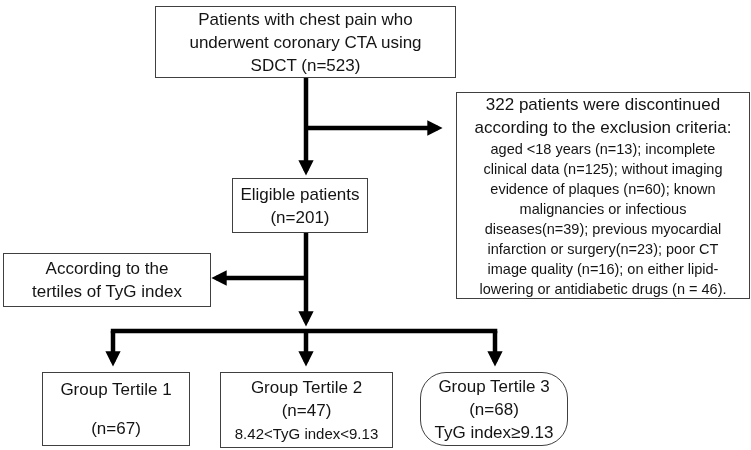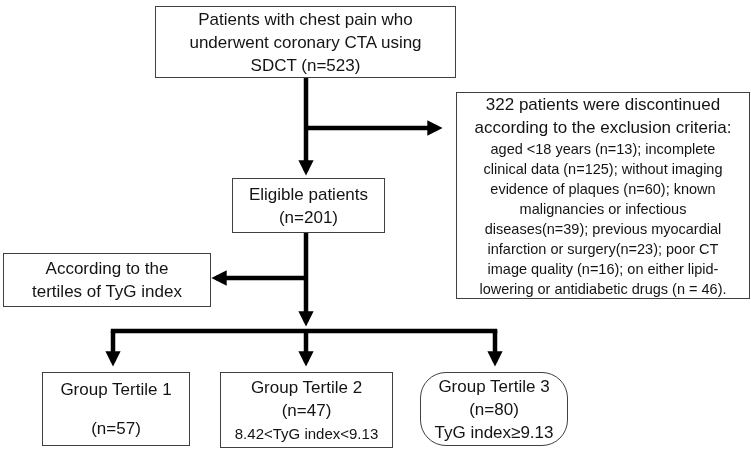--- a/index.html
+++ b/index.html
@@ -36,21 +36,21 @@
     line-height:23px;
   }
   .excl-header{white-space:pre-line;font-size:17px;line-height:23px;}
   .excl-body{white-space:pre-line;font-size:14.5px;line-height:20px;}
   .t-title,.t-n{font-size:17px;line-height:23px;}
   .t-range{font-size:17px;line-height:23px;}
   .t-range.small{font-size:15px;}
   
   #box-top{left:155px;top:6px;width:301px;height:72px;}
   #box-exclusion{left:456px;top:92px;width:294px;height:207px;padding:0 3px;}
-  #box-eligible{left:232px;top:178px;width:153px;height:55px;}
+  #box-eligible{left:232px;top:178px;width:136px;height:55px;}
   #box-tertile-label{left:3px;top:253px;width:208px;height:54px;}
   #box-t1{left:42px;top:372px;width:148px;height:74px;gap:16px;}
   #box-t2{left:220px;top:372px;width:173px;height:76px;}
   #box-t3{left:420px;top:372px;width:148px;height:74px;border-radius:26px;}
 </style>
 </head>
 <body>
 
 <div id="canvas">
 
@@ -94,28 +94,28 @@
 (n=201)</div>
   </div>
 
   <div class="box" id="box-tertile-label">
     <div class="box-text">According to the
 tertiles of TyG index</div>
   </div>
 
   <div class="box" id="box-t1">
     <div class="t-title">Group Tertile 1</div>
-    <div class="t-n">(n=57)</div>
+    <div class="t-n">(n=67)</div>
   </div>
 
   <div class="box" id="box-t2">
     <div class="t-title">Group Tertile 2</div>
     <div class="t-n">(n=47)</div>
     <div class="t-range small">8.42&lt;TyG index&lt;9.13</div>
   </div>
 
   <div class="box" id="box-t3">
     <div class="t-title">Group Tertile 3</div>
-    <div class="t-n">(n=80)</div>
+    <div class="t-n">(n=68)</div>
     <div class="t-range">TyG index≥9.13</div>
   </div>
 
 </div>
 
 </body></html>

